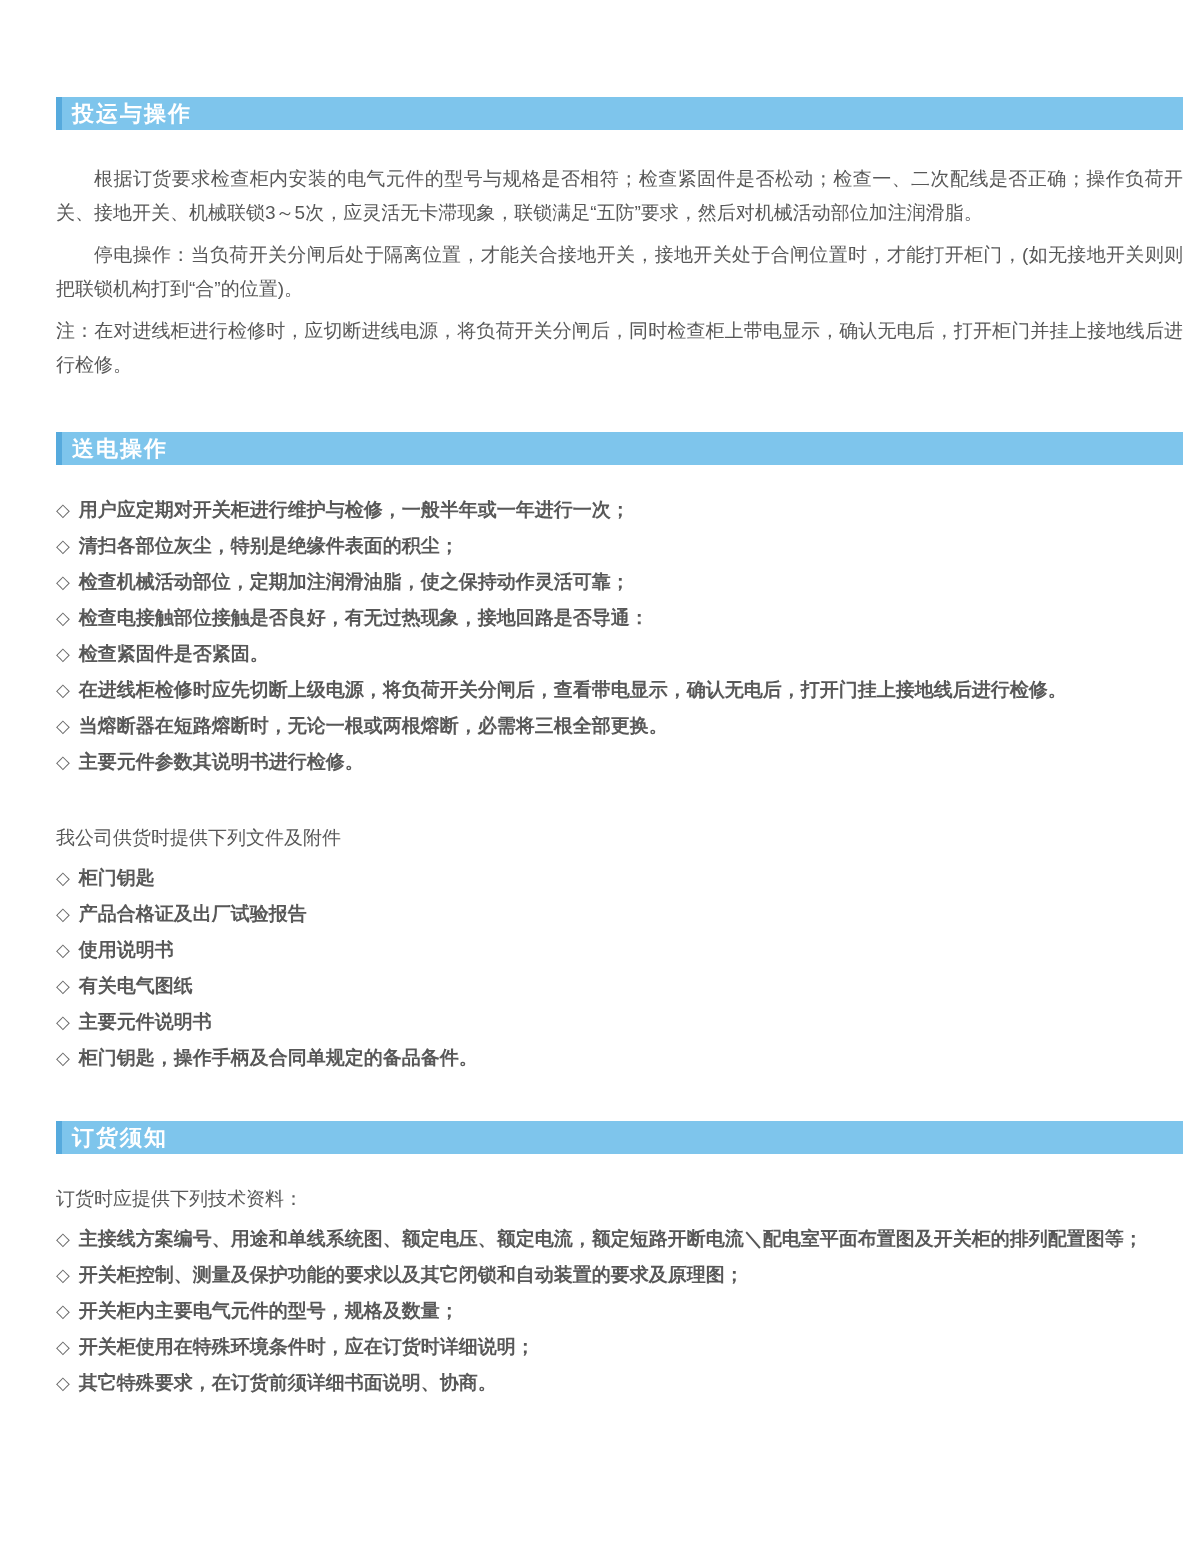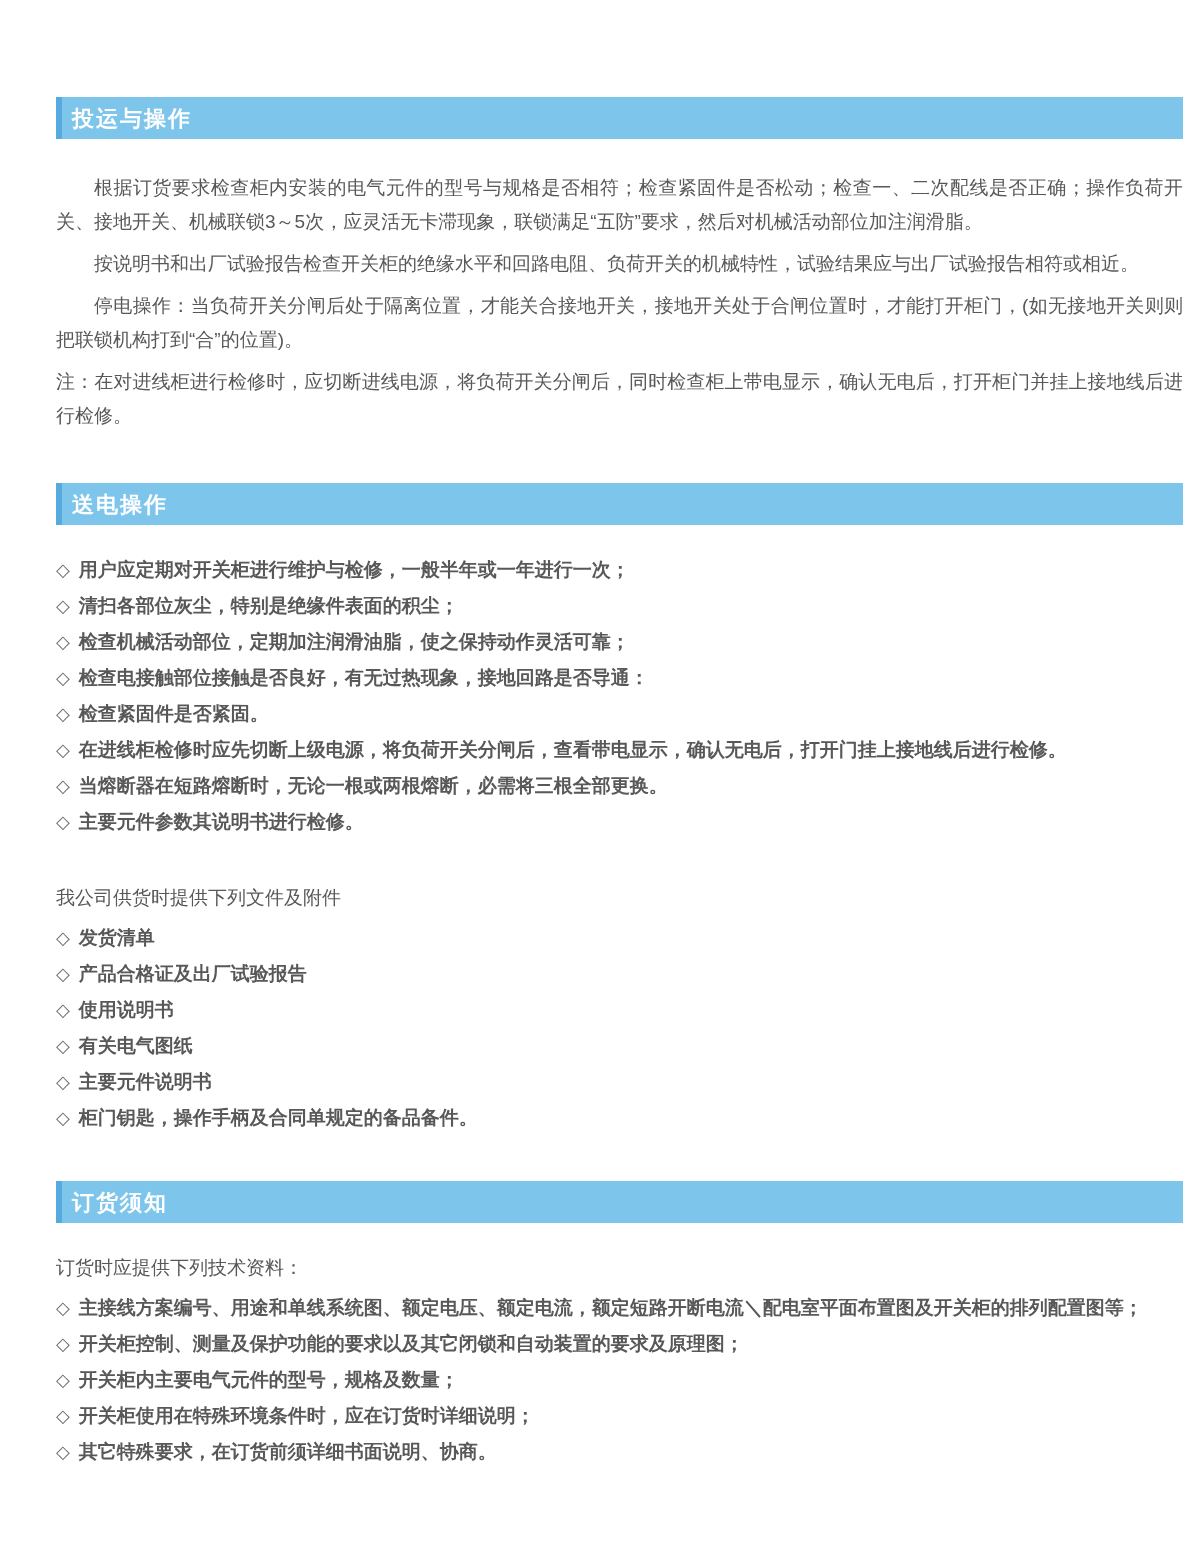--- a/index.html
+++ b/index.html
@@ -17,21 +17,21 @@
     box-sizing: border-box;
     width: 1200px;
   }
   .section {
     margin-bottom: 50px;
   }
   .section:last-child {
     margin-bottom: 0;
   }
   .section-header {
-    height: 42px;
+    height: 33px;
     background: #7ec5ec;
     border-left: 6px solid #56aadd;
     display: flex;
     align-items: center;
     margin-bottom: 32px;
   }
   .section-header .title-text {
     color: #ffffff;
     font-size: 22px;
     font-weight: bold;
@@ -79,21 +79,20 @@
 </head>
 <body>
 
 <div class="doc">
 
   <div class="section">
     <div class="section-header">
       <span class="title-text">投运与操作</span>
     </div>
     <p class="para indent">根据订货要求检查柜内安装的电气元件的型号与规格是否相符；检查紧固件是否松动；检查一、二次配线是否正确；操作负荷开关、接地开关、机械联锁3～5次，应灵活无卡滞现象，联锁满足“五防”要求，然后对机械活动部位加注润滑脂。</p>
-    <p class="para indent">按说明书和出厂试验报告检查开关柜的绝缘水平和回路电阻、负荷开关的机械特性，试验结果应与出厂试验报告相符或相近。</p>
     <p class="para indent">停电操作：当负荷开关分闸后处于隔离位置，才能关合接地开关，接地开关处于合闸位置时，才能打开柜门，(如无接地开关则则把联锁机构打到“合”的位置)。</p>
     <p class="para">注：在对进线柜进行检修时，应切断进线电源，将负荷开关分闸后，同时检查柜上带电显示，确认无电后，打开柜门并挂上接地线后进行检修。</p>
   </div>
 
   <div class="section">
     <div class="section-header">
       <span class="title-text">送电操作</span>
     </div>
     <div class="list">
       <div class="li">
@@ -129,21 +128,21 @@
         <span class="li-text">主要元件参数其说明书进行检修。</span>
       </div>
     </div>
   </div>
 
   <div class="section">
     <p class="intro">我公司供货时提供下列文件及附件</p>
     <div class="list">
       <div class="li">
         <span class="bullet">◇</span>
-        <span class="li-text">发货清单</span>
+        <span class="li-text">柜门钥匙</span>
       </div>
       <div class="li">
         <span class="bullet">◇</span>
         <span class="li-text">产品合格证及出厂试验报告</span>
       </div>
       <div class="li">
         <span class="bullet">◇</span>
         <span class="li-text">使用说明书</span>
       </div>
       <div class="li">

